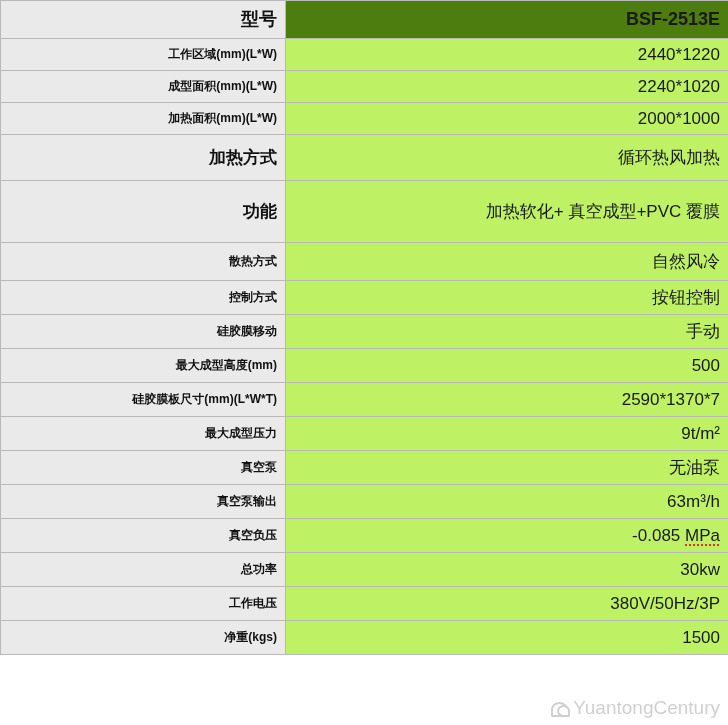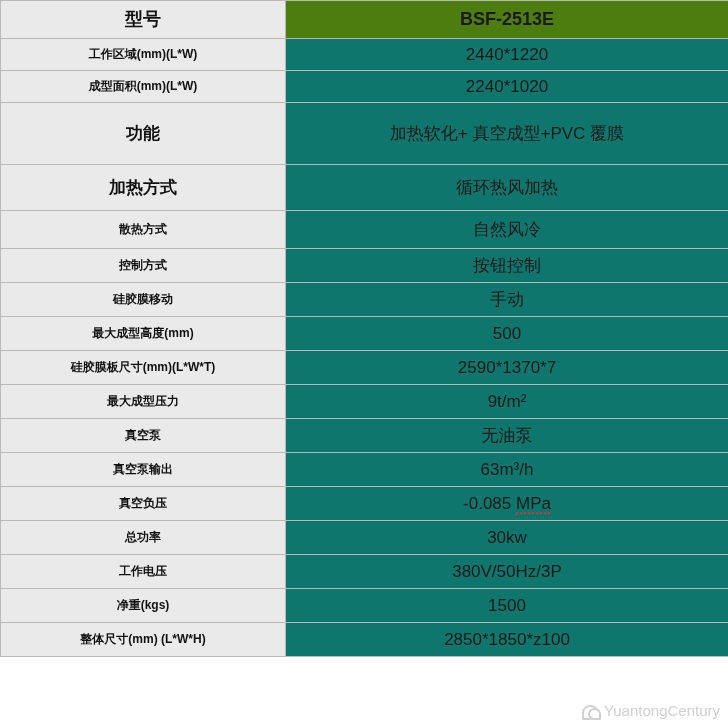--- a/index.html
+++ b/index.html
@@ -16,33 +16,33 @@
   }
   .spec-table {
     width: 728px;
     border-collapse: collapse;
     table-layout: fixed;
   }
   .spec-table col.label-col { width: 285px; }
   .spec-table col.value-col { width: 443px; }
   .spec-table td {
     border: 1px solid #b9b9b9;
-    text-align: center;
+    text-align: right;
     vertical-align: middle;
-    padding: 0 22px;
+    padding: 0 8px;
     line-height: 1.25;
   }
   .label-cell {
     background: #eaeaea;
     font-weight: bold;
     font-size: 12px;
     color: #111111;
   }
   .value-cell {
-    background: #0f766e;
+    background: #bef264;
     font-size: 17px;
     color: #1a1a1a;
   }
   .row-header .label-cell,
   .row-header .value-cell {
     font-weight: bold;
     font-size: 18px;
   }
   .row-header .value-cell {
     background: #4d7c0f;
@@ -52,21 +52,21 @@
     font-size: 17px;
   }
   .watermark {
     position: absolute;
     right: 8px;
     bottom: 6px;
     display: flex;
     align-items: center;
     gap: 5px;
     color: #d0d0d0;
-    font-size: 15px;
+    font-size: 19px;
     font-family: "Liberation Sans", sans-serif;
     pointer-events: none;
   }
   .watermark .wm-icon {
     display: inline-block;
     width: 17px;
     height: 14px;
     position: relative;
   }
   .watermark .wm-icon::before {
@@ -109,27 +109,31 @@
       <td class="value-cell">BSF-2513E</td>
     </tr>
     <tr style="height:32px">
       <td class="label-cell">工作区域(mm)(L*W)</td>
       <td class="value-cell">2440*1220</td>
     </tr>
     <tr style="height:32px">
       <td class="label-cell">成型面积(mm)(L*W)</td>
       <td class="value-cell">2240*1020</td>
     </tr>
-    <tr class="tall" style="height:62px">
-      <td class="label-cell">功能</td>
-      <td class="value-cell">加热软化+ 真空成型+PVC 覆膜</td>
+    <tr style="height:32px">
+      <td class="label-cell">加热面积(mm)(L*W)</td>
+      <td class="value-cell">2000*1000</td>
     </tr>
     <tr class="tall" style="height:46px">
       <td class="label-cell">加热方式</td>
       <td class="value-cell">循环热风加热</td>
+    </tr>
+    <tr class="tall" style="height:62px">
+      <td class="label-cell">功能</td>
+      <td class="value-cell">加热软化+ 真空成型+PVC 覆膜</td>
     </tr>
     <tr style="height:38px">
       <td class="label-cell">散热方式</td>
       <td class="value-cell">自然风冷</td>
     </tr>
     <tr style="height:34px">
       <td class="label-cell">控制方式</td>
       <td class="value-cell">按钮控制</td>
     </tr>
     <tr style="height:34px">
@@ -165,23 +169,19 @@
       <td class="value-cell">30kw</td>
     </tr>
     <tr style="height:34px">
       <td class="label-cell">工作电压</td>
       <td class="value-cell">380V/50Hz/3P</td>
     </tr>
     <tr style="height:34px">
       <td class="label-cell">净重(kgs)</td>
       <td class="value-cell">1500</td>
     </tr>
-    <tr style="height:34px">
-      <td class="label-cell">整体尺寸(mm) (L*W*H)</td>
-      <td class="value-cell">2850*1850*z100</td>
-    </tr>
   </tbody>
 </table>
 
 <div class="watermark">
   <span class="wm-icon"></span>
   <span>YuantongCentury</span>
 </div>
 
 </body></html>

